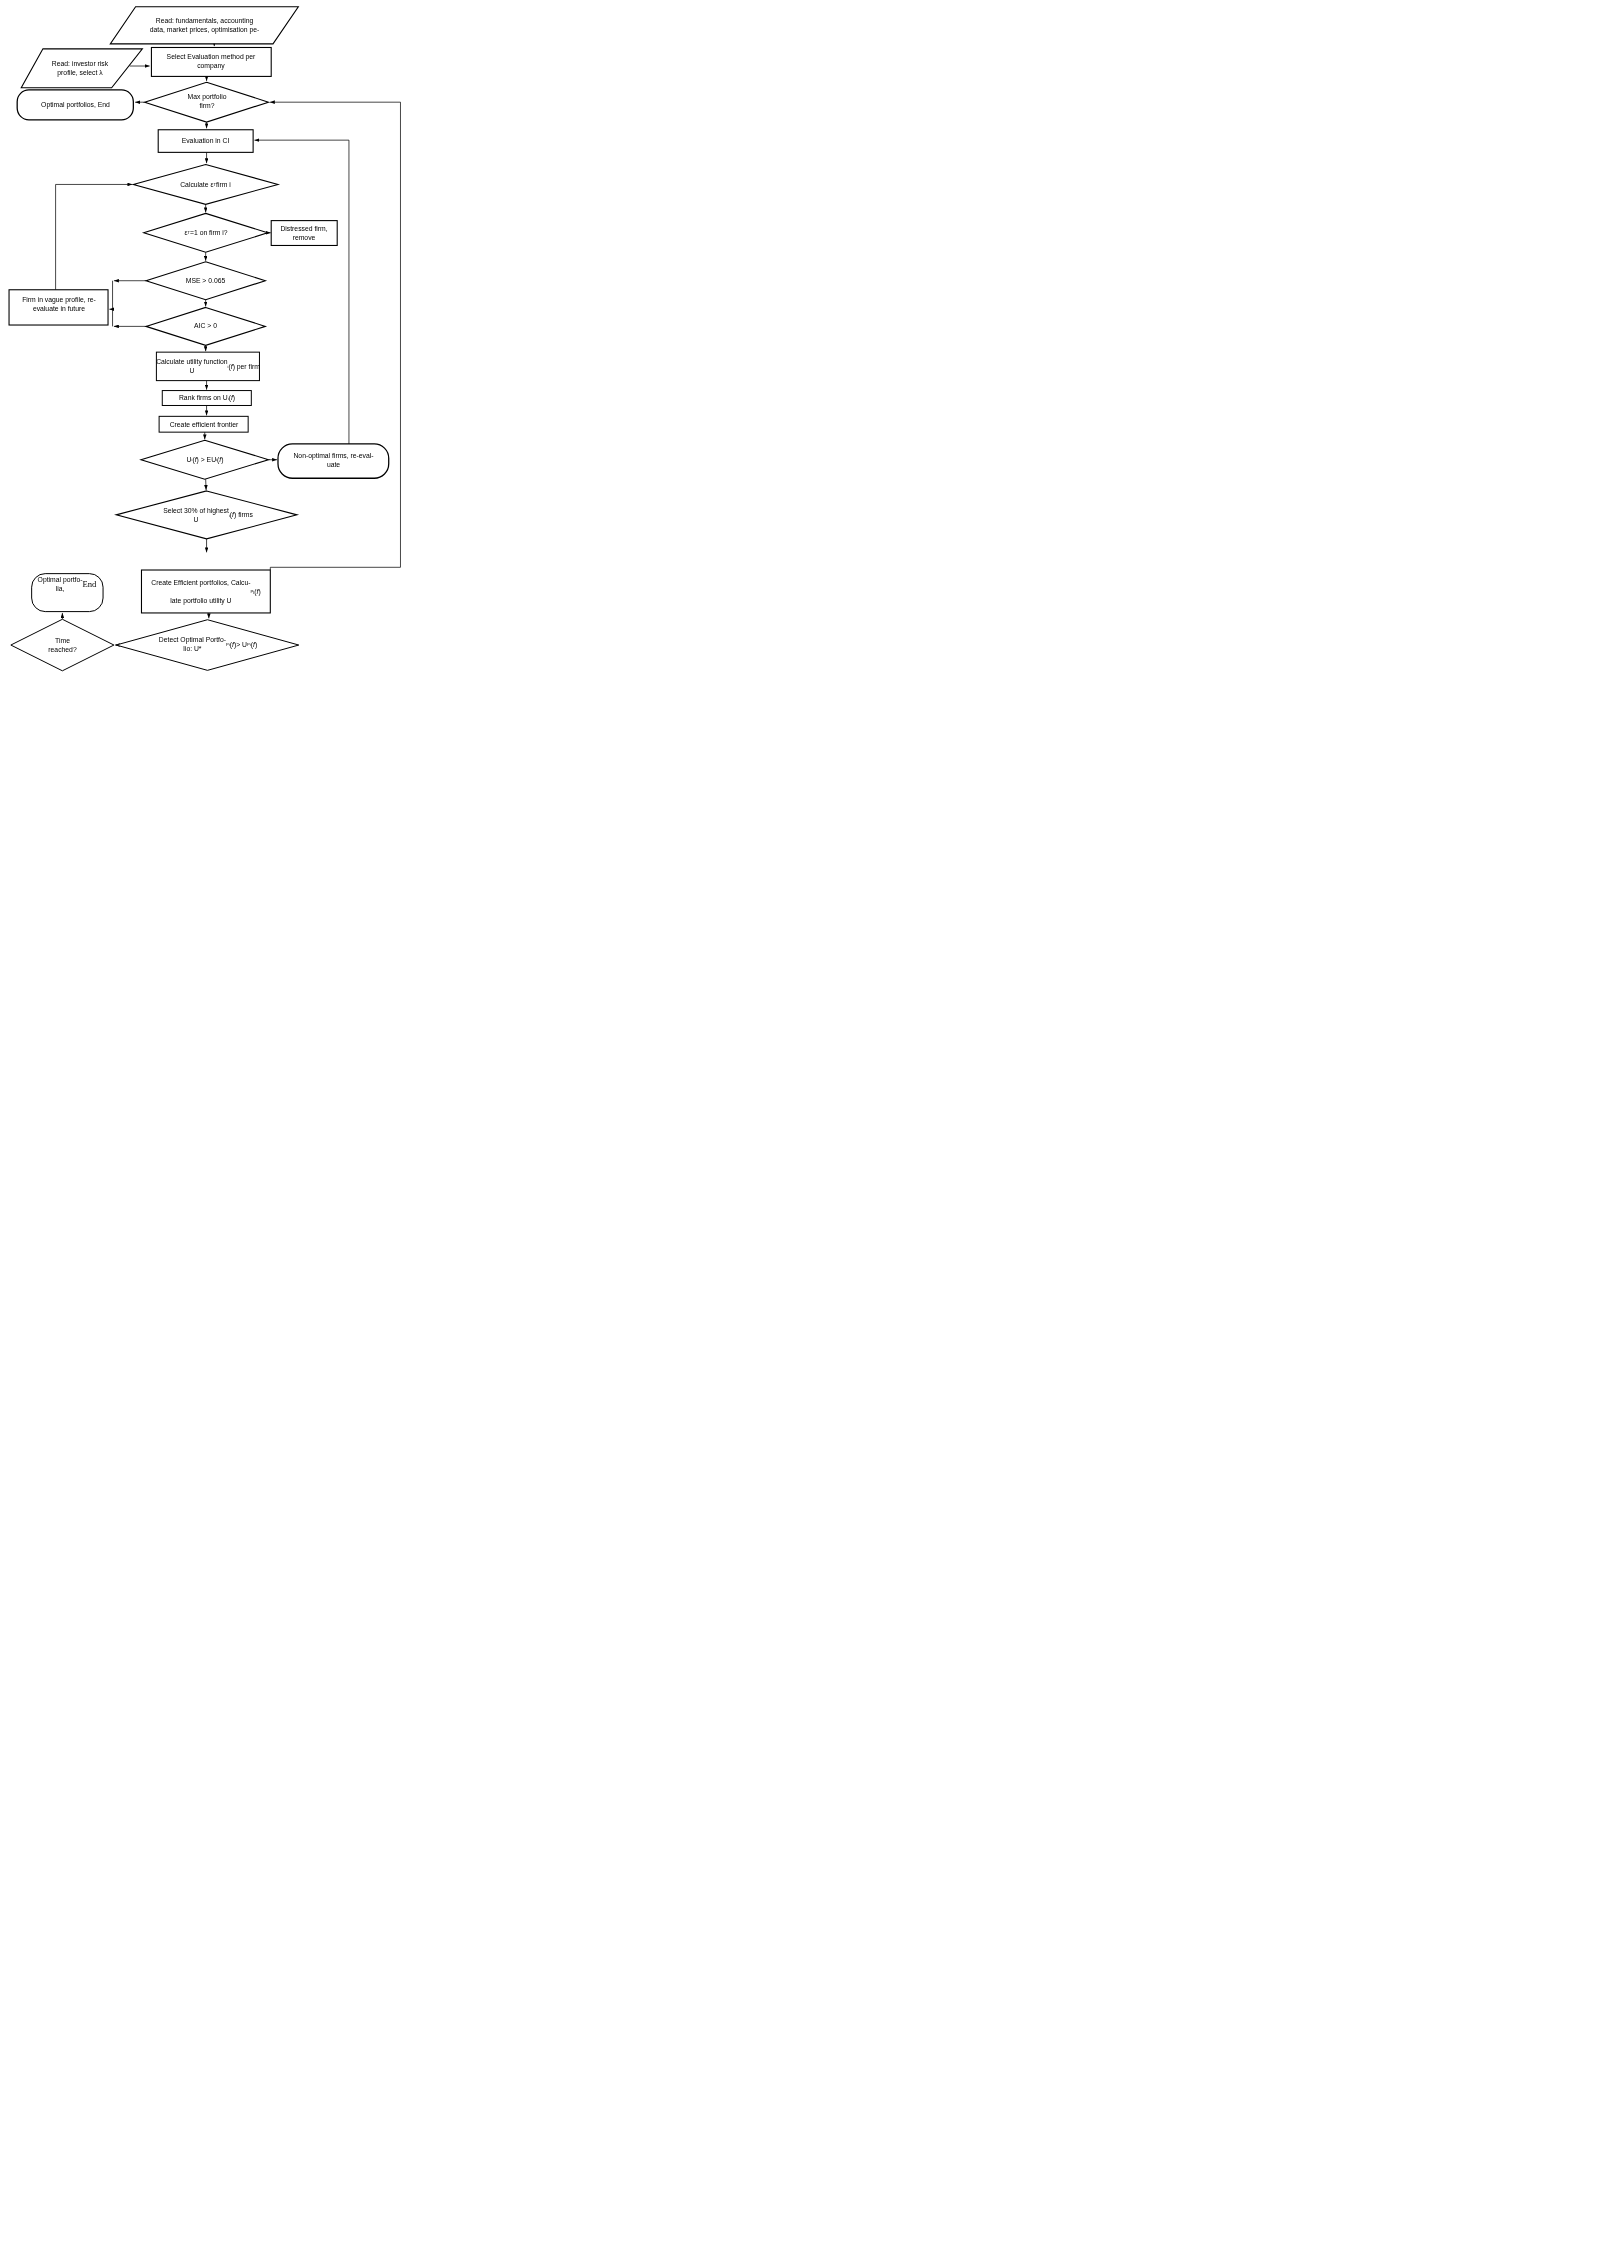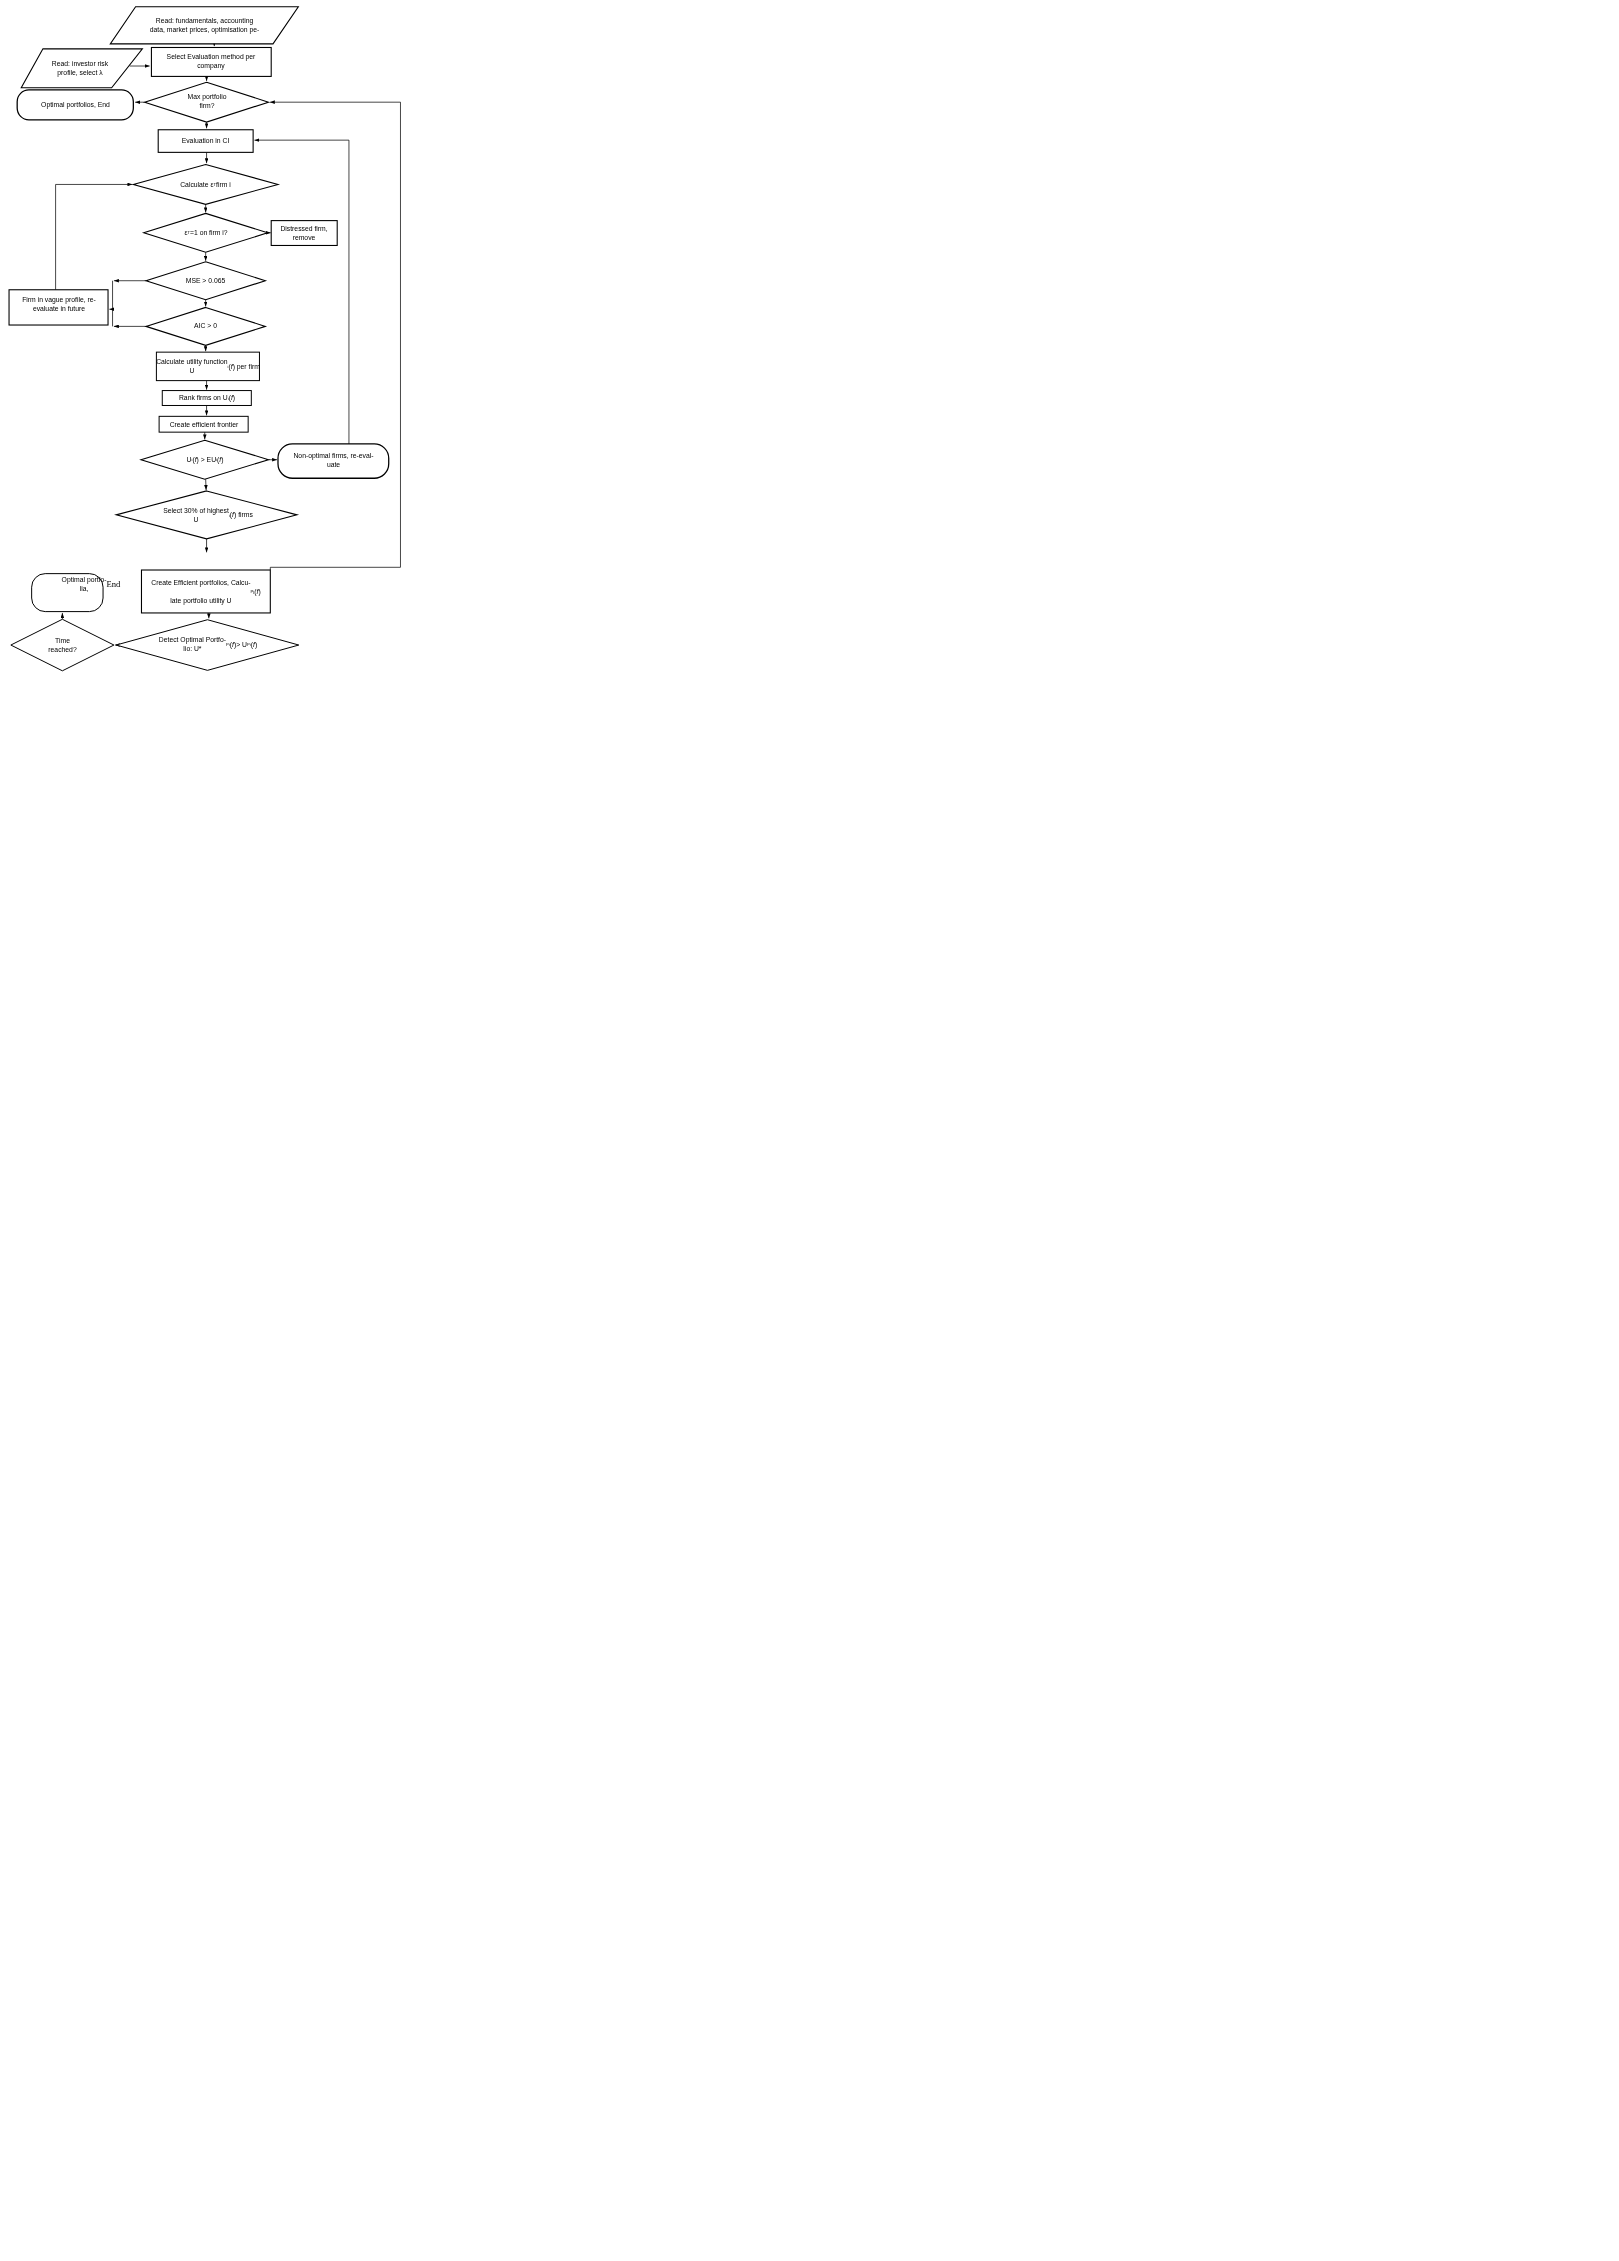--- a/index.html
+++ b/index.html
@@ -106,18 +106,18 @@
   <div class="lbl" style="left:146px;top:263px;width:119px;height:36px;">MSE &gt; 0.065</div>
   <div class="lbl" style="left:10px;top:293px;width:98px;height:23.5px;">Firm in vague profile, re-<br>evaluate in future</div>
   <div class="lbl" style="left:146px;top:308px;width:119px;height:36px;">AIC &gt; 0</div>
   <div class="lbl" style="left:157px;top:353px;width:102px;height:28px;">Calculate utility function<br>U<sub>i</sub>(<i>f</i>) per firm</div>
   <div class="lbl" style="left:163px;top:391px;width:88px;height:15px;">Rank firms on U<sub>i</sub>(<i>f</i>)</div>
   <div class="lbl" style="left:160px;top:417px;width:88px;height:16px;">Create efficient frontier</div>
   <div class="lbl" style="left:141px;top:441px;width:128px;height:38px;">U<sub>i</sub>(<i>f</i>) &gt; EU<sub>i</sub>(<i>f</i>)</div>
   <div class="lbl" style="left:280px;top:444px;width:107px;height:34px;">Non-optimal firms, re-eval-<br>uate</div>
   <div class="lbl" style="left:140px;top:496px;width:136px;height:39px;">Select 30% of highest<br>U<sub>i</sub>(<i>f</i>) firms</div>
   <div class="lbl lbl-gap" style="left:143px;top:570px;width:126px;height:43px;">Create Efficient portfolios, Calcu-<br>late portfolio utility U<sub>Pj</sub>(<i>f</i>)</div>
-  <div class="lbl" style="left:33px;top:574px;width:68px;height:22px;padding-left:24px;">Optimal portfo-<br>lia, <span class="serif">End</span></div>
+  <div class="lbl" style="left:33px;top:574px;width:68px;height:22px;">Optimal portfo-<br>lia, <span class="serif">End</span></div>
   <div class="lbl" style="left:27px;top:629px;width:71px;height:33px;">Time<br>reached?</div>
   <div class="lbl" style="left:136px;top:626px;width:144px;height:38px;">Detect Optimal Portfo-<br>lio: U*<sub>Pi</sub>(<i>f</i>)&gt; U<sub>Pi</sub>(<i>f</i>)</div>
 
 </div>
 
 
 </body></html>

